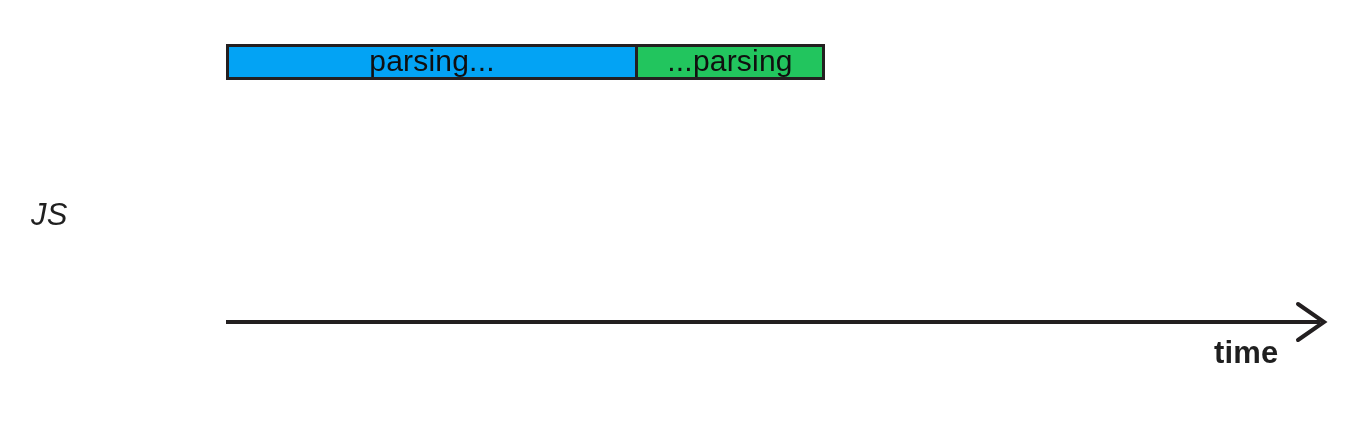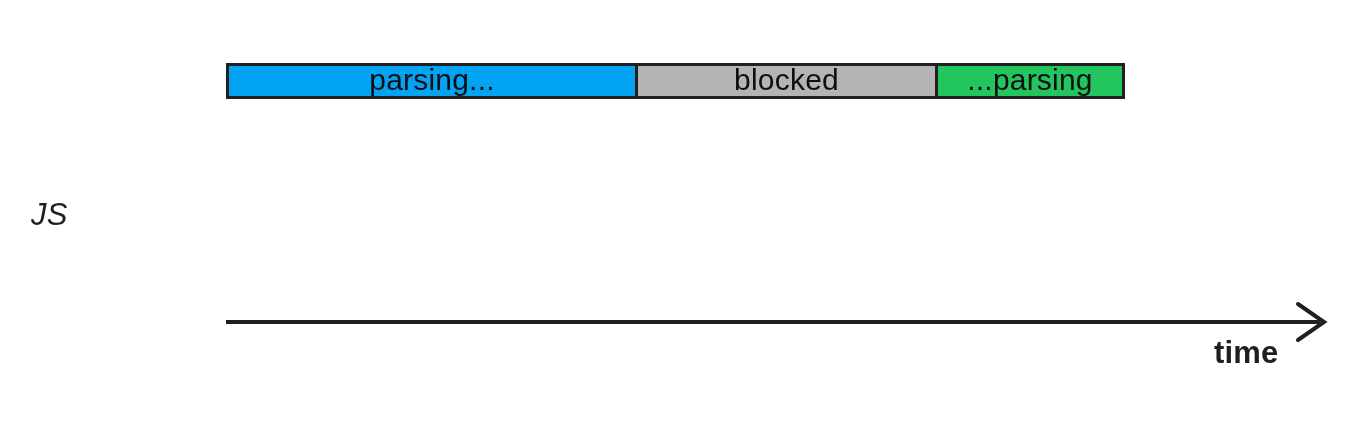--- a/index.html
+++ b/index.html
@@ -29,21 +29,21 @@
     letter-spacing: 0.2px;
     white-space: nowrap;
   }
   #label-html { left: 49px; top: 58px; }
   #label-js   { left: 31px; top: 198px; font-style: italic; }
 
   
   .bar {
     position: absolute;
     display: flex;
-    align-items: center;
+    align-items: flex-start;
     box-sizing: border-box;
   }
   #bar-html { left: 226px; top: 44px; width: 944px; height: 74px; }
   #bar-js   { left: 438px; top: 182px; width: 500px; height: 74px; }
 
   .segment {
     position: relative;
     box-sizing: border-box;
     border: 3px solid #231f20;
     margin-left: -3px;
@@ -90,23 +90,20 @@
 </head>
 <body>
 
 <div id="canvas">
 
 
   <div id="bar-html" class="bar">
     <div class="segment" style="width:412px;background:#03A3F4;">
       <span class="segment-label">parsing...</span>
     </div>
-    <div class="segment" style="width:303px;background:#B4B4B4;">
-      <span class="segment-label">blocked</span>
-    </div>
     <div class="segment" style="width:190px;background:#22c55e;">
       <span class="segment-label">...parsing</span>
     </div>
   </div>
 
   <div id="label-js" class="row-label">JS</div>
 
 
   <div id="time-axis">
     <svg width="1110" height="48" viewBox="0 0 1110 48" xmlns="http://www.w3.org/2000/svg">

